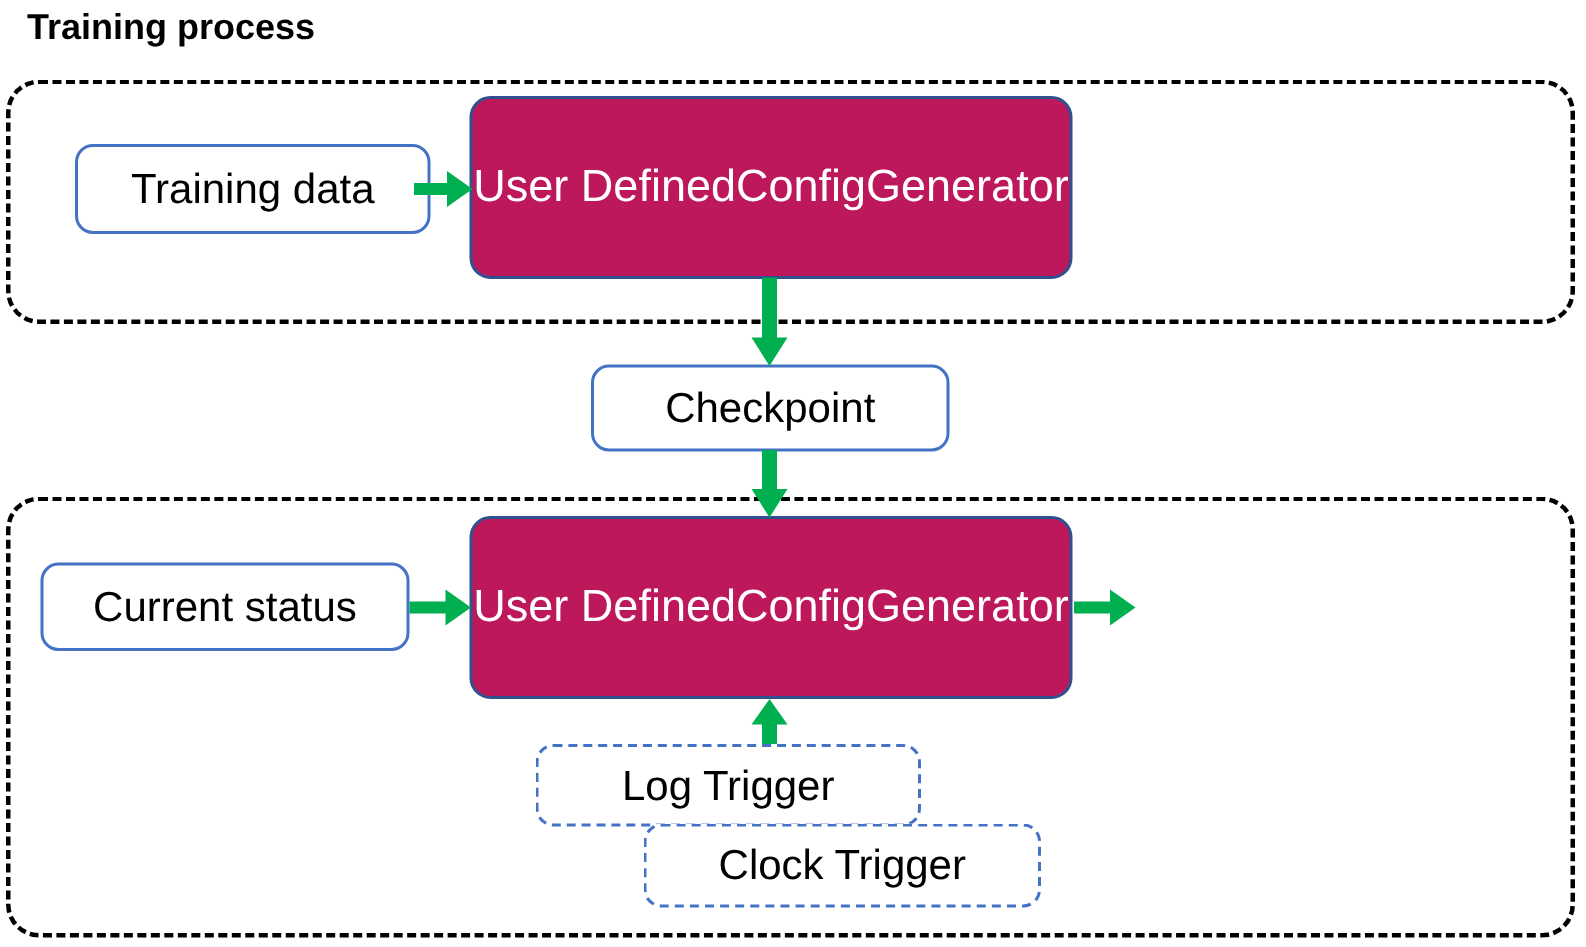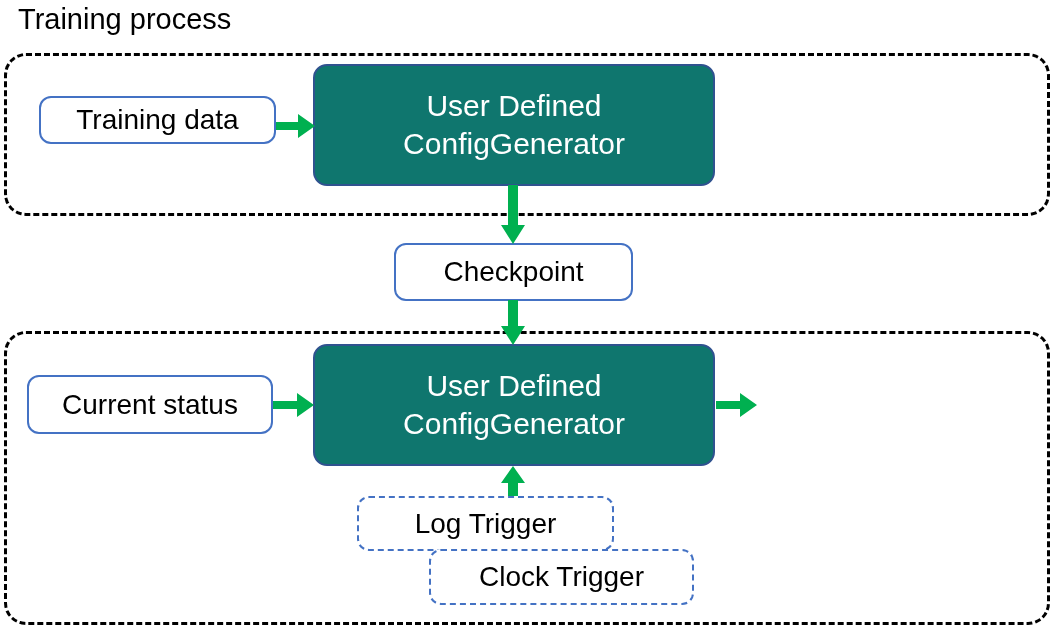--- a/index.html
+++ b/index.html
@@ -14,25 +14,25 @@
     position: relative;
     width: 1057px;
     height: 631px;
     background: #ffffff;
     overflow: hidden;
   }
 
   
   .section-title {
     position: absolute;
-    font-size: 29px;
+    font-size: 24px;
     line-height: 34px;
     color: #000000;
     white-space: nowrap;
-    font-weight: 400;
+    font-weight: 700;
   }
   #title-training { left: 18px; top: 2px; }
   #title-inference { left: 18px; top: 281px; }
 
   
   .process-container {
     position: absolute;
     border: 3px dashed #000000;
     border-radius: 22px;
     background: transparent;
@@ -49,34 +49,34 @@
     border-radius: 12px;
     background: #ffffff;
     display: flex;
     align-items: center;
     justify-content: center;
     color: #000000;
     font-size: 28px;
     line-height: 1.05;
     white-space: nowrap;
   }
-  #box-training-data { left: 39px;  top: 96px;  width: 237px; height: 48px; }
+  #box-training-data { left: 50px;  top: 96px;  width: 237px; height: 60px; }
   #box-checkpoint    { left: 394px; top: 243px; width: 239px; height: 58px; }
   #box-current-status{ left: 27px;  top: 375px; width: 246px; height: 59px; }
   #box-output-config { left: 756px; top: 375px; width: 252px; height: 59px; }
 
   
   .proc-box {
     position: absolute;
     box-sizing: border-box;
-    background: #0f766e;
+    background: #be185d;
     border: 2px solid #2F528F;
     border-radius: 14px;
     display: flex;
-    flex-direction: column;
+    flex-direction: row;
     align-items: center;
     justify-content: center;
     color: #ffffff;
     font-size: 30px;
     line-height: 1.28;
     text-align: center;
     white-space: nowrap;
   }
   #box-proc-training  { left: 313px; top: 64px;  width: 402px; height: 122px; }
   #box-proc-inference { left: 313px; top: 344px; width: 402px; height: 122px; }

